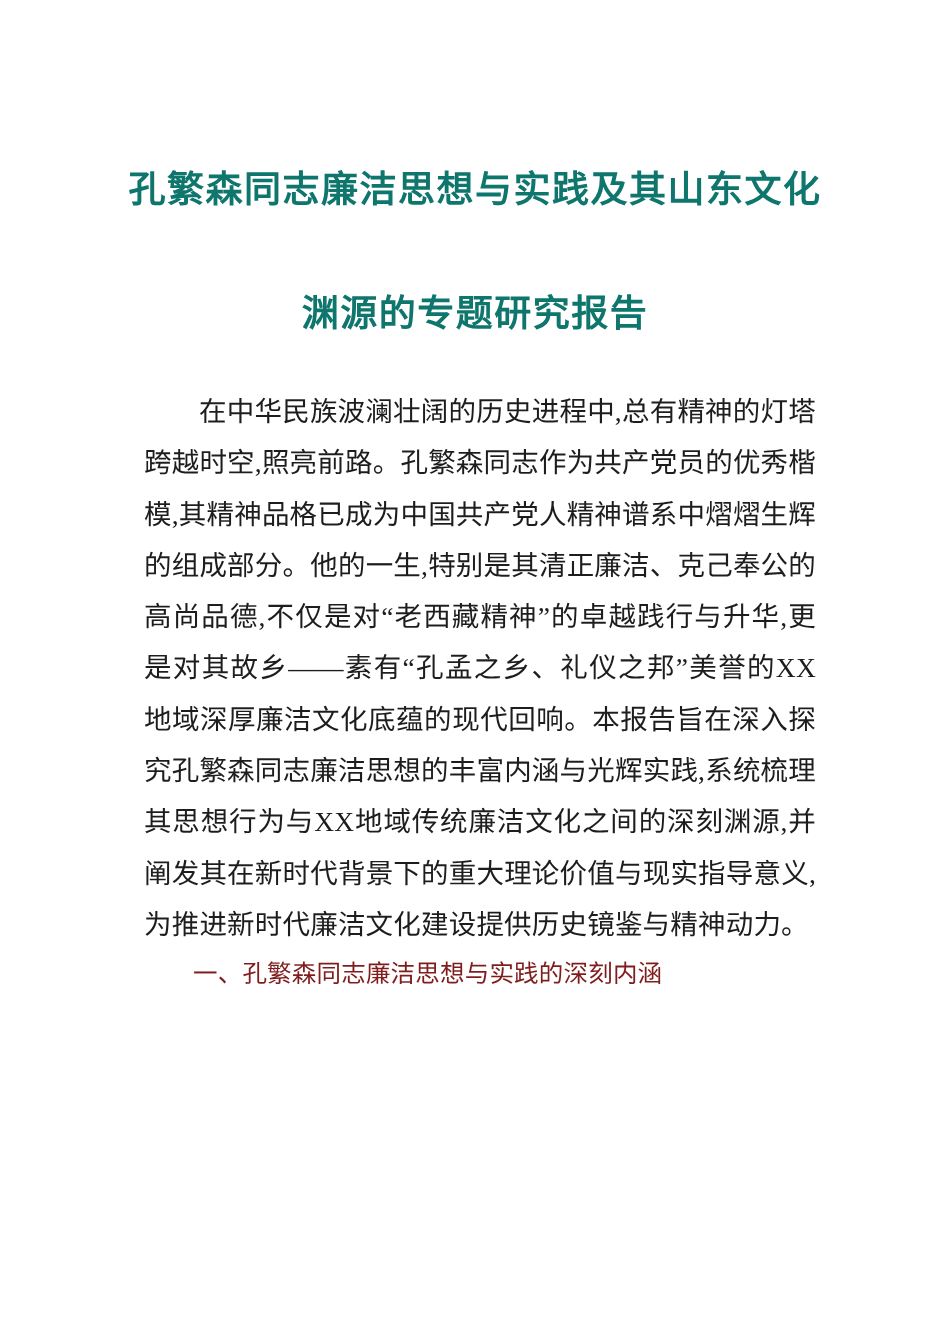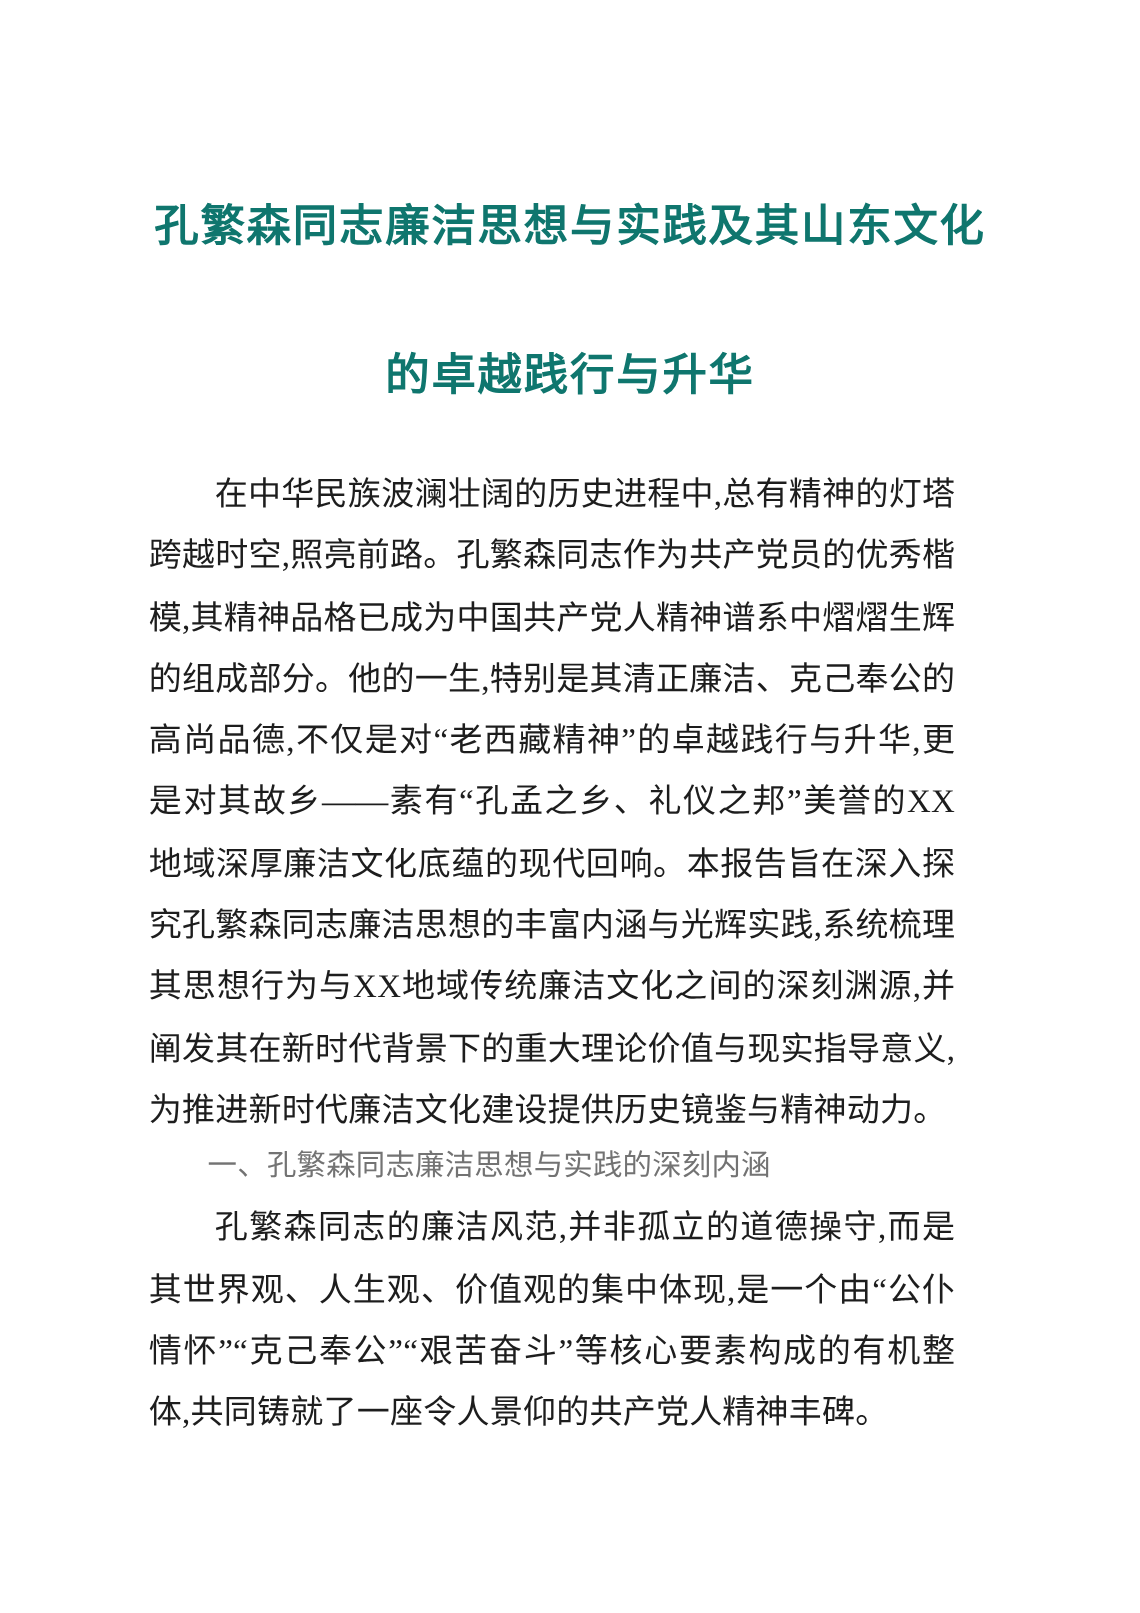--- a/index.html
+++ b/index.html
@@ -39,21 +39,21 @@
     font-weight: bold;
     letter-spacing: 1.5px;
     line-height: 124px;
     color: #0f766e;
     white-space: nowrap;
   }
 
   
   .doc-body {
     position: absolute;
-    left: 124px;
+    left: 144px;
     top: 386px;
     width: 672px;
   }
 
   .para {
     font-size: 27.5px;
     line-height: 51.3px;
     text-align: justify;
     text-justify: inter-ideograph;
     text-indent: 2em;
@@ -63,37 +63,36 @@
     font-family: "Liberation Serif", "DejaVu Serif", serif;
   }
 
   .section-heading {
     font-size: 24.5px;
     line-height: 47px;
     text-indent: 2em;
     margin: 0;
     text-align: left;
     letter-spacing: 0.2px;
-    color: #737373;
-    font-family: Liberation Mono, monospace;
+    color: #7f1d1d;
+    font-family: Liberation Sans, sans-serif;
   }
 </style>
 </head>
 <body>
 
 <div class="page">
 
   <div class="doc-title">
     <span class="title-line">孔繁森同志廉洁思想与实践及其山东文化</span>
-    <span class="title-line">的卓越践行与升华</span>
+    <span class="title-line">渊源的专题研究报告</span>
   </div>
 
   <div class="doc-body">
 
     <p class="para">在中华民族波澜壮阔的历史进程中,总有精神的灯塔跨越时空,照亮前路。孔繁森同志作为共产党员的优秀楷模,其精神品格已成为中国共产党人精神谱系中熠熠生辉的组成部分。他的一生,特别是其清正廉洁、克己奉公的高尚品德,不仅是对“老西藏精神”的卓越践行与升华,更是对其故乡——素有“孔孟之乡、礼仪之邦”美誉的XX地域深厚廉洁文化底蕴的现代回响。本报告旨在深入探究孔繁森同志廉洁思想的丰富内涵与光辉实践,系统梳理其思想行为与XX地域传统廉洁文化之间的深刻渊源,并阐发其在新时代背景下的重大理论价值与现实指导意义,为推进新时代廉洁文化建设提供历史镜鉴与精神动力。</p>
 
     <p class="section-heading">一、孔繁森同志廉洁思想与实践的深刻内涵</p>
 
-    <p class="para">孔繁森同志的廉洁风范,并非孤立的道德操守,而是其世界观、人生观、价值观的集中体现,是一个由“公仆情怀”“克己奉公”“艰苦奋斗”等核心要素构成的有机整体,共同铸就了一座令人景仰的共产党人精神丰碑。</p>
 
   </div>
 
 </div>
 
 </body></html>

